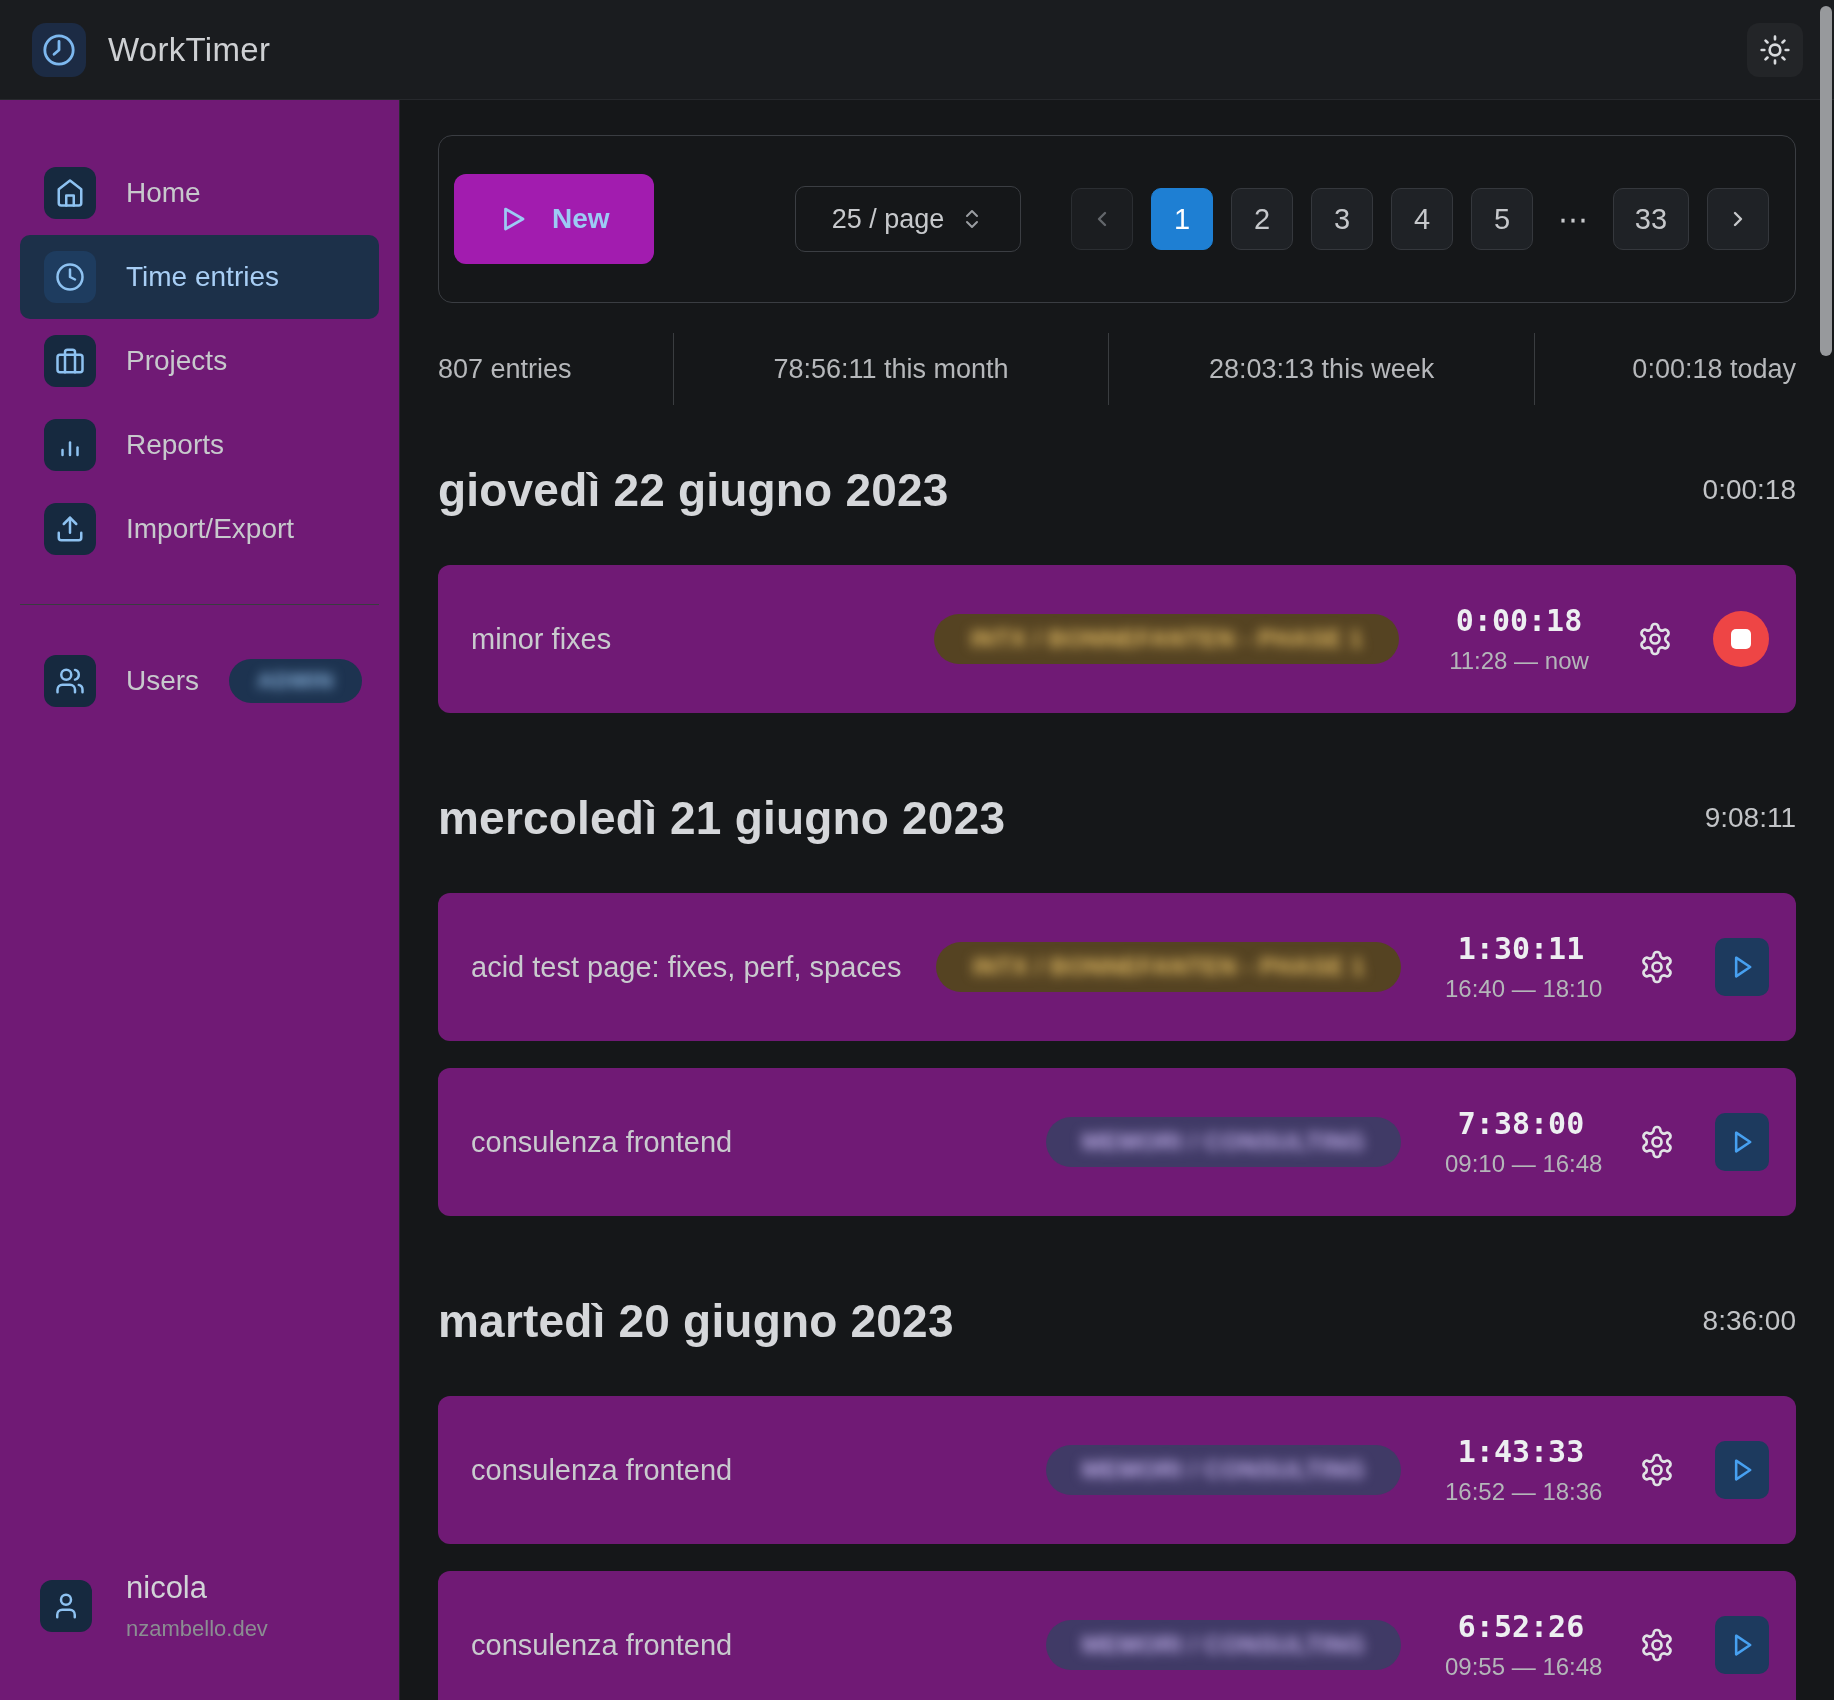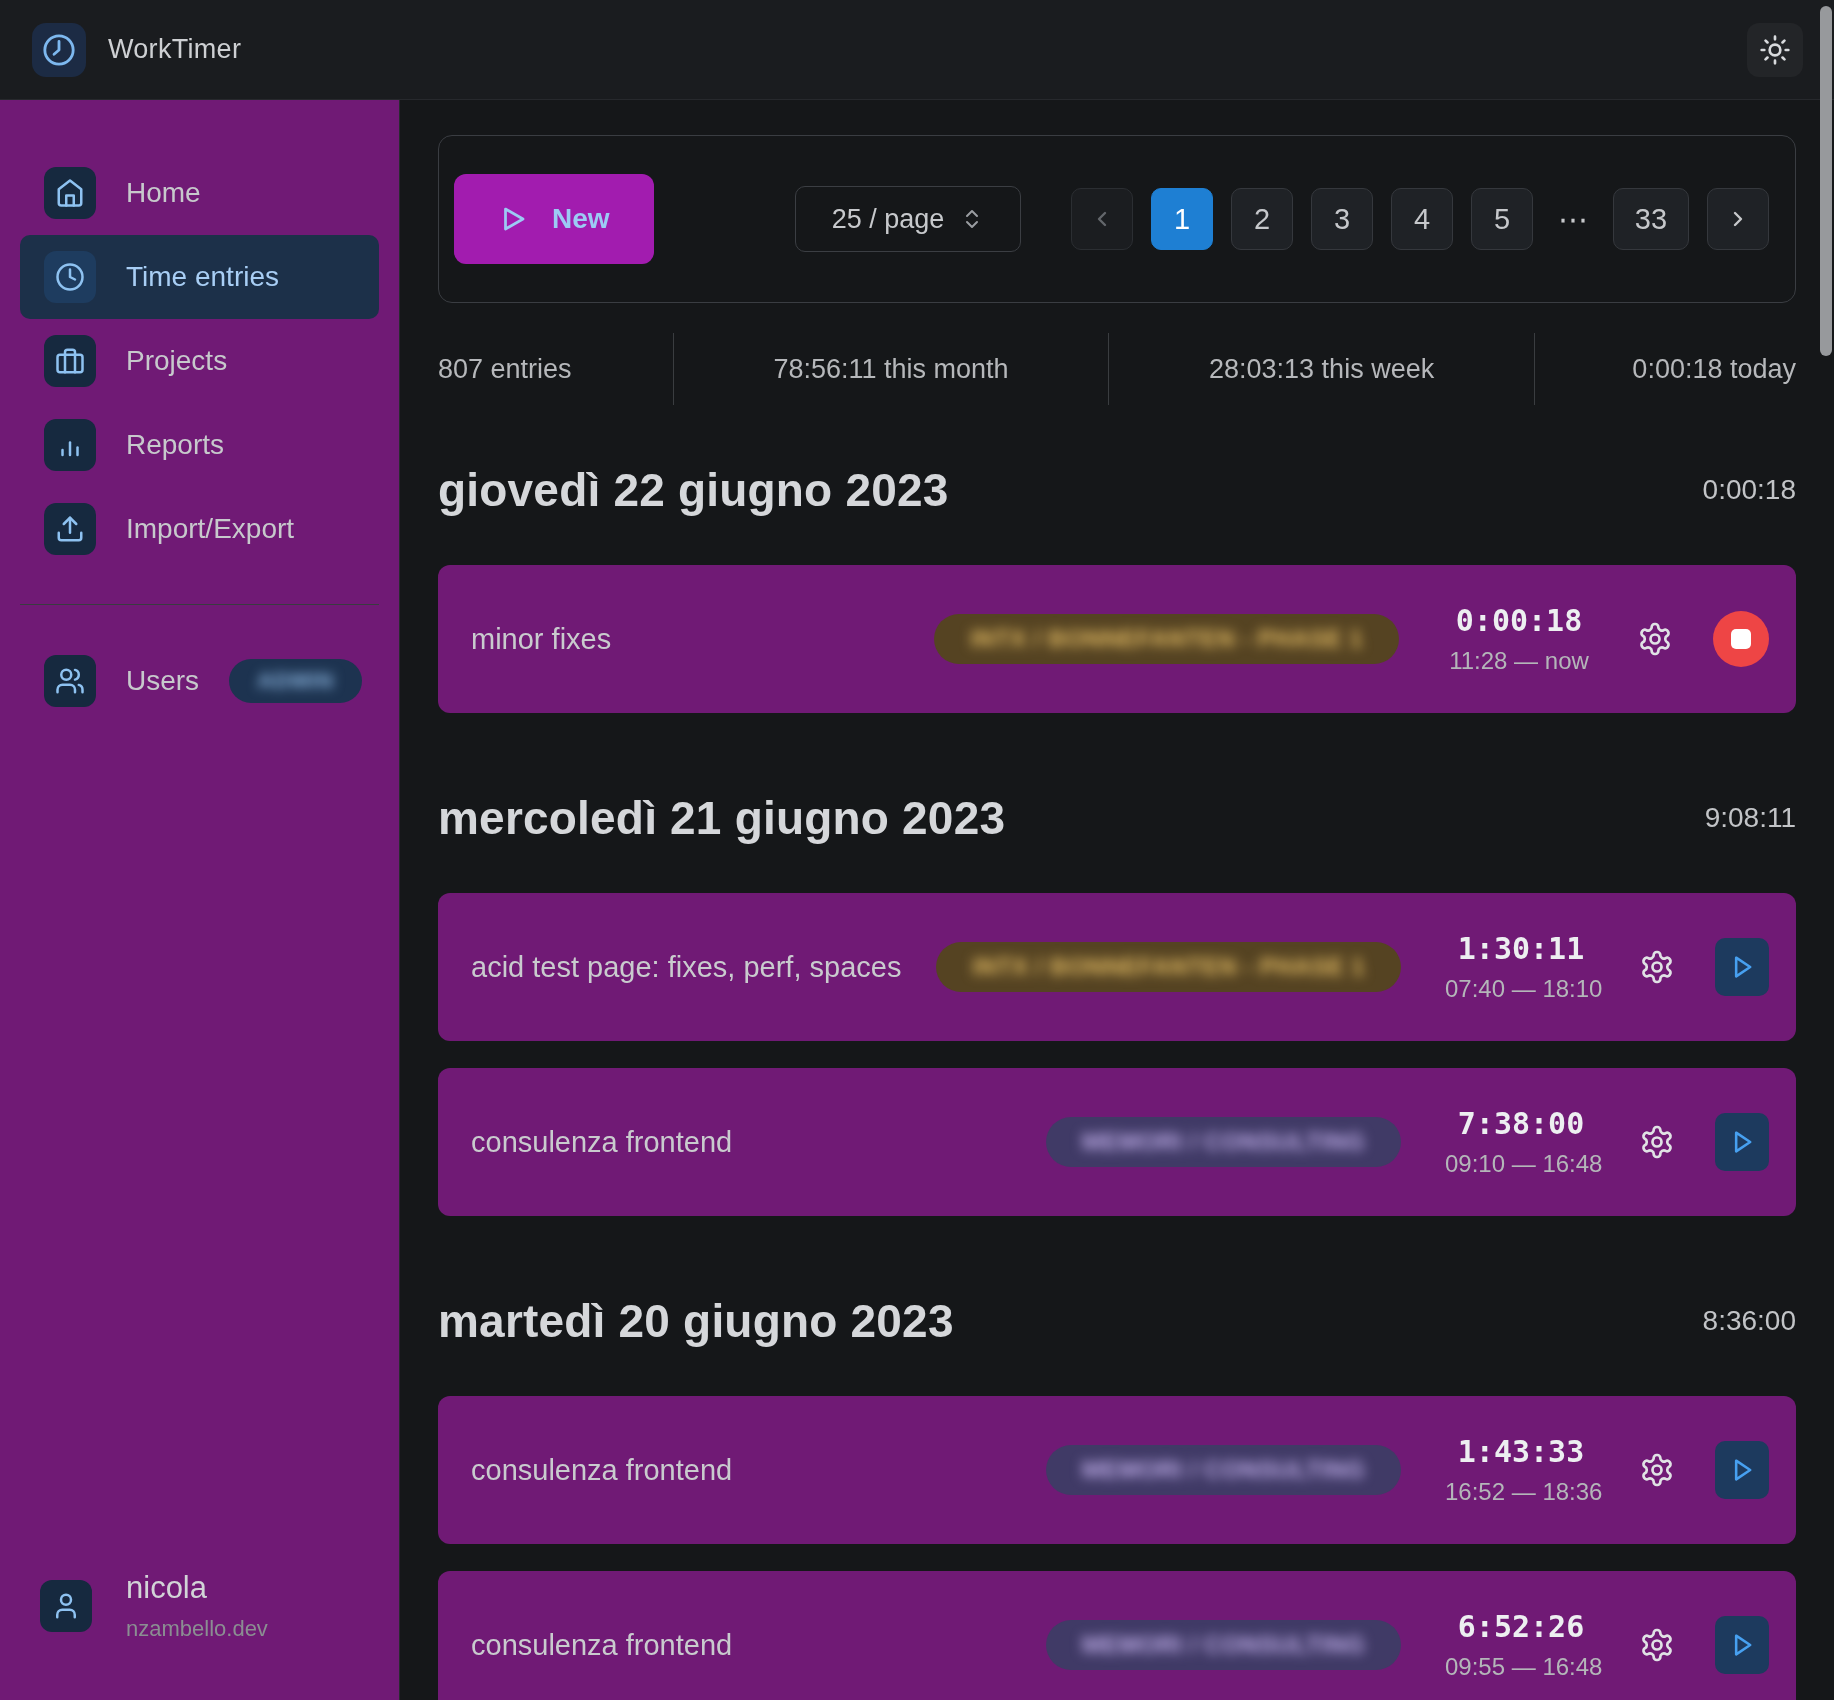--- a/index.html
+++ b/index.html
@@ -14,21 +14,21 @@
 
   
   .topbar {
     height:100px; background:#1a1c1f; border-bottom:1px solid #27292d;
     display:flex; align-items:center; padding:0 31px 0 32px;
   }
   .logo-box {
     width:54px; height:54px; border-radius:14px; background:#1c2b44;
     color:#7db8ef; display:grid; place-items:center; margin-right:22px;
   }
-  .app-title { font-size:27px; font-weight:500; color:#ced0d3; letter-spacing:.3px; }
+  .app-title { font-size:33px; font-weight:500; color:#ced0d3; letter-spacing:.3px; }
   .topbar .spacer { flex:1; }
   .theme-btn {
     width:56px; height:54px; border-radius:12px; background:#232528; border:none;
     color:#d8dadd; display:grid; place-items:center; cursor:pointer;
   }
 
   
   .shell { display:flex; height:1600px; }
 
   
@@ -343,21 +343,21 @@
         <h2>mercoledì 21 giugno 2023</h2>
         <span class="day-total">9:08:11</span>
       </div>
 
       <div class="card">
         <span class="desc">acid test page: fixes, perf, spaces</span>
         <div class="right">
           <span class="badge gold"><span class="blurred">INTX / BONNEFANTEN - PHASE 1</span></span>
           <div class="timecol">
             <div class="dur">1:30:11</div>
-            <div class="range">07:40 — 18:10</div>
+            <div class="range">16:40 — 18:10</div>
           </div>
           <button class="gear-btn">
             <span>
               <svg width="36" height="36" viewBox="0 0 24 24" fill="none" stroke="currentColor" stroke-width="1.8" stroke-linecap="round" stroke-linejoin="round">
                   <path d="M12.22 2h-.44a2 2 0 0 0-2 2v.18a2 2 0 0 1-1 1.73l-.43.25a2 2 0 0 1-2 0l-.15-.08a2 2 0 0 0-2.73.73l-.22.38a2 2 0 0 0 .73 2.73l.15.1a2 2 0 0 1 1 1.72v.51a2 2 0 0 1-1 1.74l-.15.09a2 2 0 0 0-.73 2.73l.22.38a2 2 0 0 0 2.73.73l.15-.08a2 2 0 0 1 2 0l.43.25a2 2 0 0 1 1 1.73V20a2 2 0 0 0 2 2h.44a2 2 0 0 0 2-2v-.18a2 2 0 0 1 1-1.73l.43-.25a2 2 0 0 1 2 0l.15.08a2 2 0 0 0 2.73-.73l.22-.39a2 2 0 0 0-.73-2.73l-.15-.08a2 2 0 0 1-1-1.74v-.5a2 2 0 0 1 1-1.74l.15-.09a2 2 0 0 0 .73-2.73l-.22-.38a2 2 0 0 0-2.73-.73l-.15.08a2 2 0 0 1-2 0l-.43-.25a2 2 0 0 1-1-1.73V4a2 2 0 0 0-2-2z"></path>
                   <circle cx="12" cy="12" r="3"></circle>
                 </svg>
             </span>
           </button>
           <button class="play-btn">

